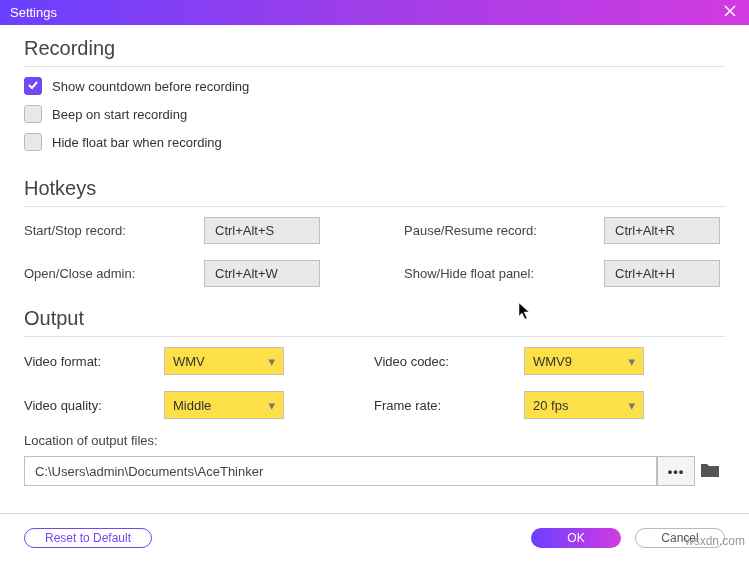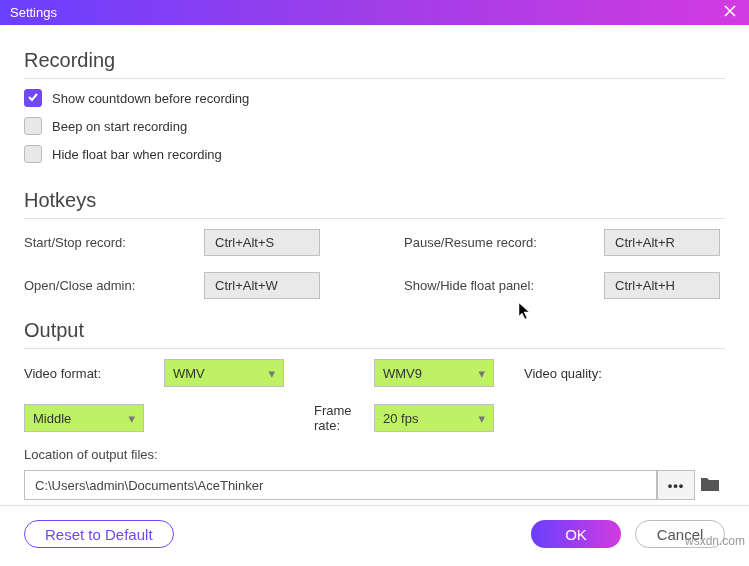--- a/index.html
+++ b/index.html
@@ -32,21 +32,21 @@
     justify-content: space-between;
   }
   .titlebar .close {
     width: 18px; height: 18px;
     display: flex; align-items: center; justify-content: center;
     cursor: pointer;
   }
   .titlebar .close svg { width: 12px; height: 12px; }
   .body {
     flex: 1;
-    padding: 12px 24px 0 24px;
+    padding: 0 24px 0 24px;
     overflow: auto;
   }
   .section-title {
     font-size: 20px;
     color: #444;
     margin: 12px 0 6px 0;
     font-weight: 400;
   }
   .section-rule {
     height: 1px; background: #e0e0e0; margin-bottom: 10px;
@@ -90,21 +90,21 @@
   }
   .hk-label { color: #444; }
   .output-grid {
     display: grid;
     grid-template-columns: 140px 150px 60px 150px 150px;
     row-gap: 16px;
     align-items: center;
   }
   .select {
     border: 1px solid #bfbfbf;
-    background: #bef264;
+    background: #fde047;
     height: 28px;
     display: flex;
     align-items: center;
     justify-content: space-between;
     padding: 0 8px;
     font-size: 13px;
     width: 120px;
     cursor: pointer;
   }
   .select .chev {
@@ -140,24 +140,24 @@
     color: #555;
   }
   .footer {
     border-top: 1px solid #dcdcdc;
     padding: 14px 24px 18px 24px;
     display: flex;
     align-items: center;
     justify-content: space-between;
   }
   .btn-pill {
-    height: 28px;
+    height: 20px;
     border-radius: 14px;
     padding: 0 20px;
-    font-size: 15px;
+    font-size: 12px;
     display: flex; align-items: center; justify-content: center;
     cursor: pointer;
     min-width: 90px;
   }
   .btn-reset {
     border: 1.5px solid #7248f2;
     color: #7248f2;
     background: #fff;
   }
   .btn-ok {
@@ -241,20 +241,21 @@
     <div class="section-title" style="margin-top:20px">Output</div>
     <div class="section-rule"></div>
 
     <div class="output-grid">
       <span>Video format:</span>
       <div class="select">
         <span>WMV</span>
         <span class="chev">▾</span>
       </div>
       <span></span>
+      <span>Video codec:</span>
       <div class="select">
         <span>WMV9</span>
         <span class="chev">▾</span>
       </div>
 
       <span>Video quality:</span>
       <div class="select">
         <span>Middle</span>
         <span class="chev">▾</span>
       </div>

